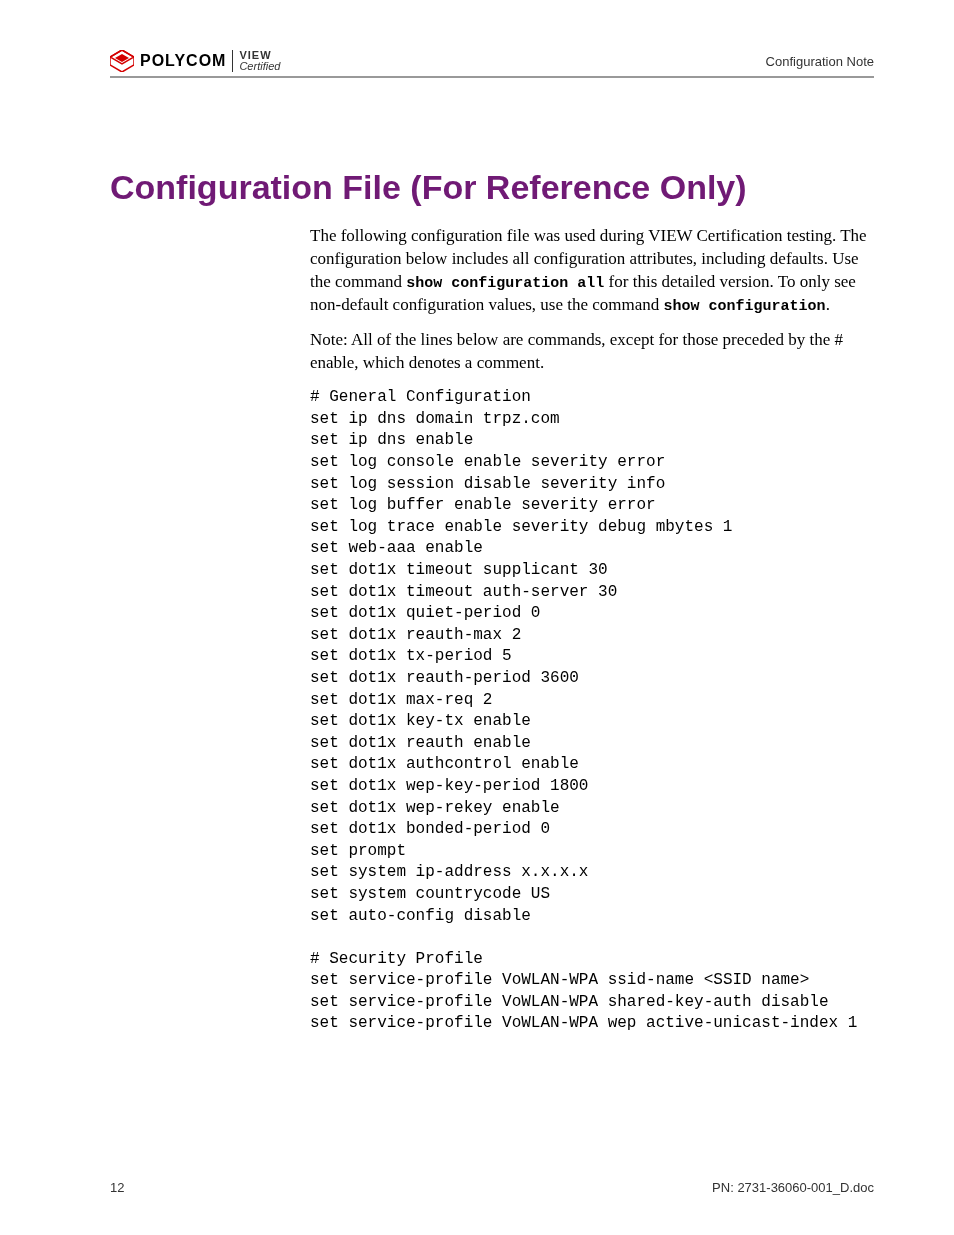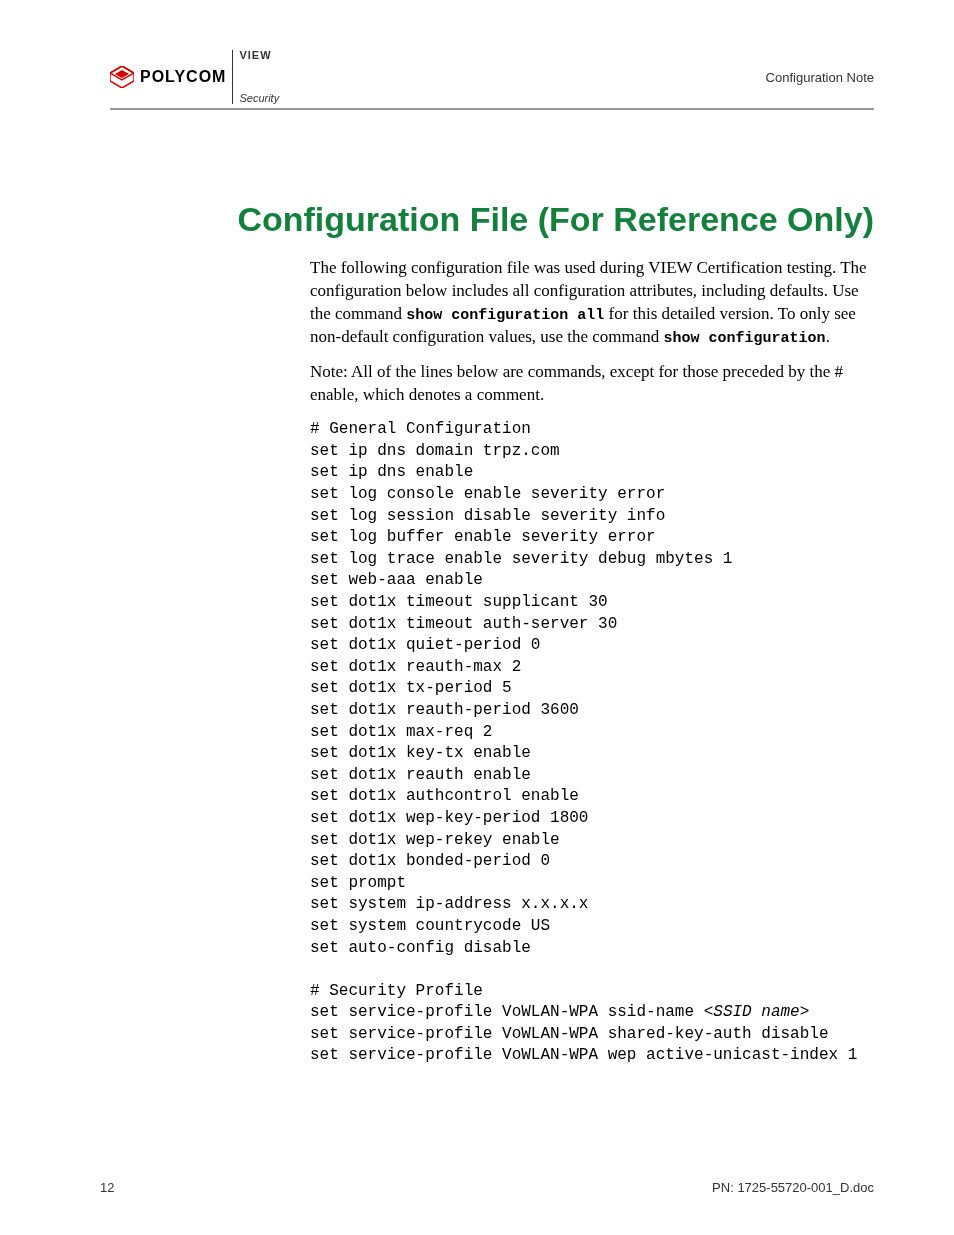--- a/index.html
+++ b/index.html
@@ -38,21 +38,20 @@
     letter-spacing: 1px;
     color: #000;
   }
   .view-cert {
     display: flex;
     flex-direction: column;
     border-left: 1px solid #333;
     padding-left: 6px;
     line-height: 1;
     font-family: Arial, Helvetica, sans-serif;
-    gap: 32px;
   }
   .view-cert .view {
     font-size: 11px;
     font-weight: bold;
     letter-spacing: 1px;
     color: #333;
   }
   .view-cert .cert {
     font-size: 11px;
     font-style: italic;
@@ -60,24 +59,23 @@
   }
   .header-right {
     font-family: Arial, Helvetica, sans-serif;
     font-size: 13px;
     color: #333;
   }
   .title {
     font-family: Arial, Helvetica, sans-serif;
     font-weight: bold;
     font-size: 34px;
-    color: #15803d;
+    color: #701a75;
     margin-top: 90px;
     margin-bottom: 18px;
-    text-align: right;
   }
   .body-text {
     margin-left: 200px;
     font-size: 17px;
     line-height: 1.35;
   }
   .body-text p {
     margin: 0 0 12px 0;
   }
   .mono-inline {
@@ -88,26 +86,25 @@
   .code-block {
     margin-left: 200px;
     margin-right: 10px;
     font-family: "Lucida Console", "Courier New", monospace;
     font-size: 16px;
     line-height: 1.35;
     white-space: pre-wrap;
     word-wrap: break-word;
   }
   .code-block .italic {
-    font-style: italic;
   }
   .footer {
     position: absolute;
     bottom: 40px;
-    left: 100px;
+    left: 110px;
     right: 80px;
     display: flex;
     justify-content: space-between;
     font-family: Arial, Helvetica, sans-serif;
     font-size: 13px;
     color: #333;
   }
 </style>
 </head>
 <body>
@@ -119,21 +116,21 @@
       <span class="logo-icon">
         <svg width="24" height="22" viewBox="0 0 24 22">
           <polygon points="12,0 24,7 24,15 12,22 0,15 0,7" fill="none" stroke="#d40000" stroke-width="1.5"></polygon>
           <polygon points="12,0 24,7 12,14 0,7" fill="none" stroke="#d40000" stroke-width="1.5"></polygon>
           <polygon points="12,4 19,8 12,12 5,8" fill="#d40000"></polygon>
         </svg>
       </span>
       <span class="logo-text">POLYCOM</span>
       <span class="view-cert">
         <span class="view">VIEW</span>
-        <span class="cert">Security</span>
+        <span class="cert">Certified</span>
       </span>
     </div>
     <div class="header-right">Configuration Note</div>
   </div>
 
   <div class="title">Configuration File (For Reference Only)</div>
 
   <div class="body-text">
     <p>
       <span>The following configuration file was used during VIEW Certification testing. The configuration below includes all configuration attributes, including defaults. Use the command </span><span class="mono-inline">show configuration all</span><span> for this detailed version. To only see non-default configuration values, use the command </span><span class="mono-inline">show configuration</span><span>.</span>
@@ -167,16 +164,16 @@
 set system countrycode US
 set auto-config disable
 
 # Security Profile
 set service-profile VoWLAN-WPA ssid-name </span><span class="italic">&lt;SSID name&gt;</span><span>
 set service-profile VoWLAN-WPA shared-key-auth disable
 set service-profile VoWLAN-WPA wep active-unicast-index 1</span></div>
 
   <div class="footer">
     <span>12</span>
-    <span>PN: 1725-55720-001_D.doc</span>
+    <span>PN: 2731-36060-001_D.doc</span>
   </div>
 
 </div>
 
 </body></html>

